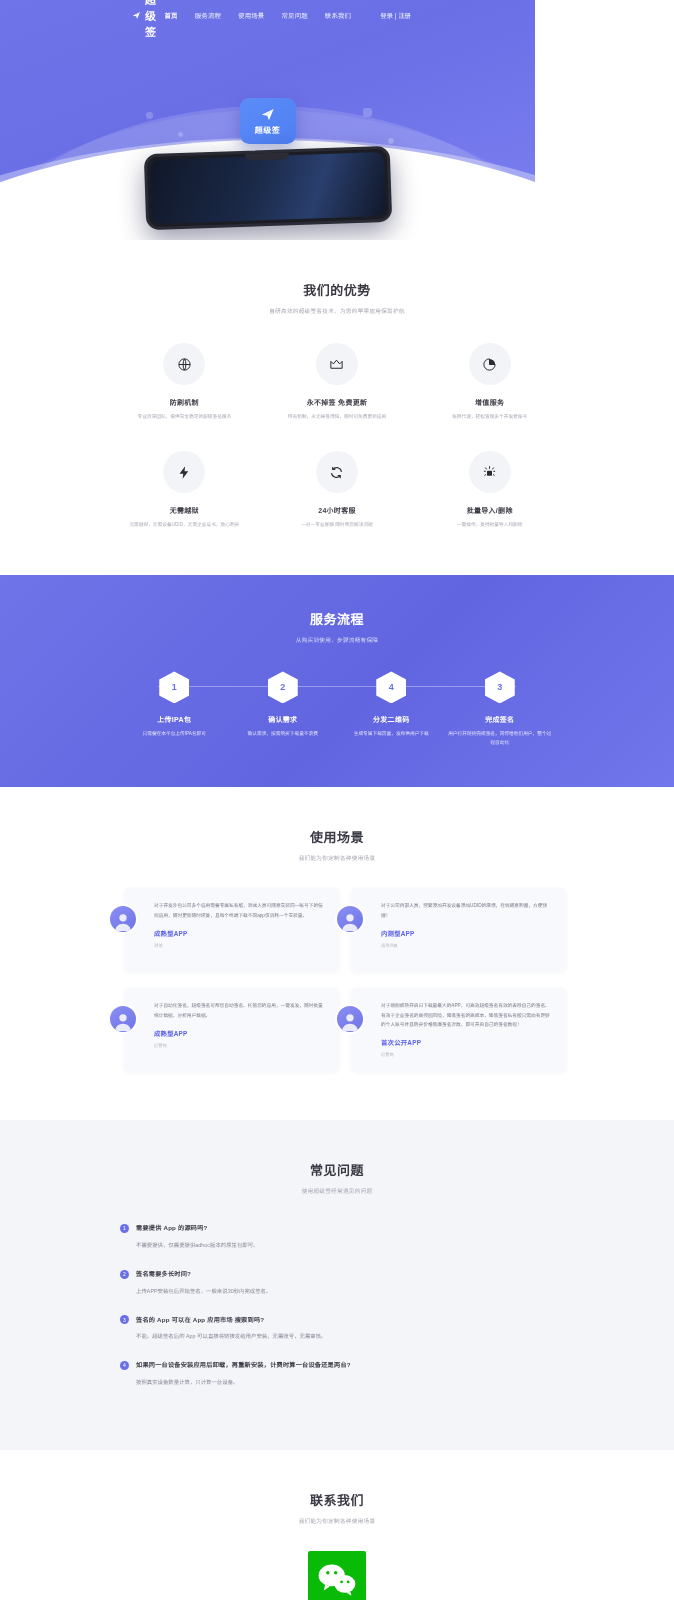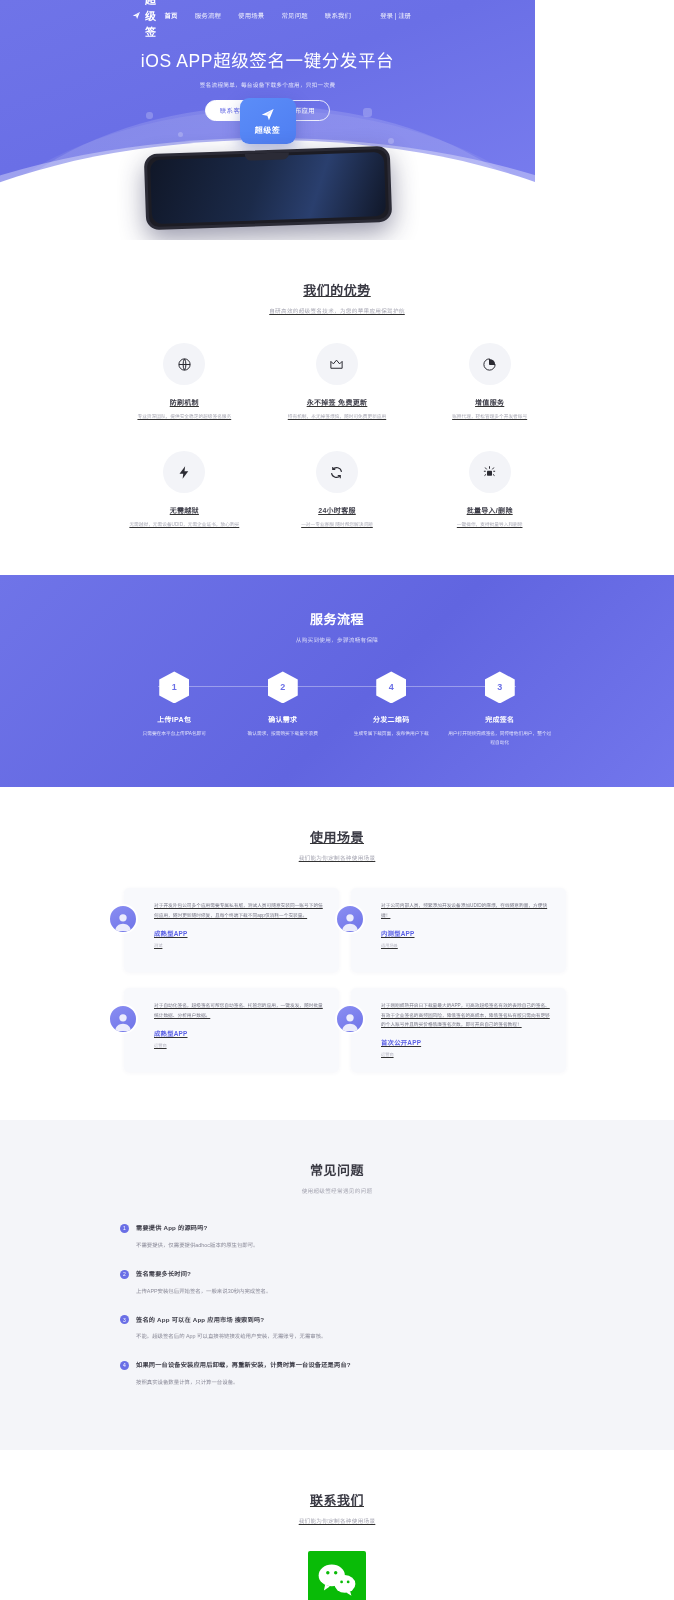--- a/index.html
+++ b/index.html
@@ -94,21 +94,21 @@
   }
   .phone-notch {
     position:absolute; left:50%; transform:translateX(-50%); top:0;
     width:44px; height:7px; background:#2b2b36; border-radius:0 0 6px 6px; z-index:3;
   }
   .spark {
     position:absolute; background:rgba(255,255,255,.22); border-radius:3px;
   }
 
   
-  .section { width:674px; padding:0 108px;text-decoration:underline; }
+  .section { width:674px; padding:0 108px; }
   .sec-title {
     text-align:center; font-size:13px; color:#3a3a44; font-weight:700; letter-spacing:.5px;
   }
   .sec-sub {
     text-align:center; font-size:5.6px; color:#a6a6b2; margin-top:8px; letter-spacing:.3px;
   }
 
   
   .advantages { padding-top:40px; padding-bottom:46px; }
   .adv-grid {
@@ -209,28 +209,20 @@
     <div class="nav-links">
       <a class="nav-link active" href="#">首页</a>
       <a class="nav-link" href="#">服务流程</a>
       <a class="nav-link" href="#">使用场景</a>
       <a class="nav-link" href="#">常见问题</a>
       <a class="nav-link" href="#">联系我们</a>
       <span class="nav-auth">登录 | 注册</span>
     </div>
   </nav>
 
-  <div class="hero-body">
-    <h1 class="hero-title">iOS APP超级签名一键分发平台</h1>
-    <p class="hero-sub">签名流程简单，每台设备下载多个应用，只扣一次费</p>
-    <div class="hero-btns">
-      <button class="btn btn-light">联系客服</button>
-      <button class="btn btn-ghost">发布应用</button>
-    </div>
-  </div>
 
   <div class="phone-wrap">
     <div class="app-badge">
       <svg width="16" height="15" viewBox="0 0 24 24">
         <path d="M2 12.5 L21 3 L13.5 21 L11 13.8 Z" fill="#ffffff"></path>
         <path d="M11 13.8 L21 3 L9.2 11.6 Z" fill="#dfe4ff"></path>
       </svg>
       <span class="app-badge-text">超级签</span>
     </div>
     <div class="phone">

